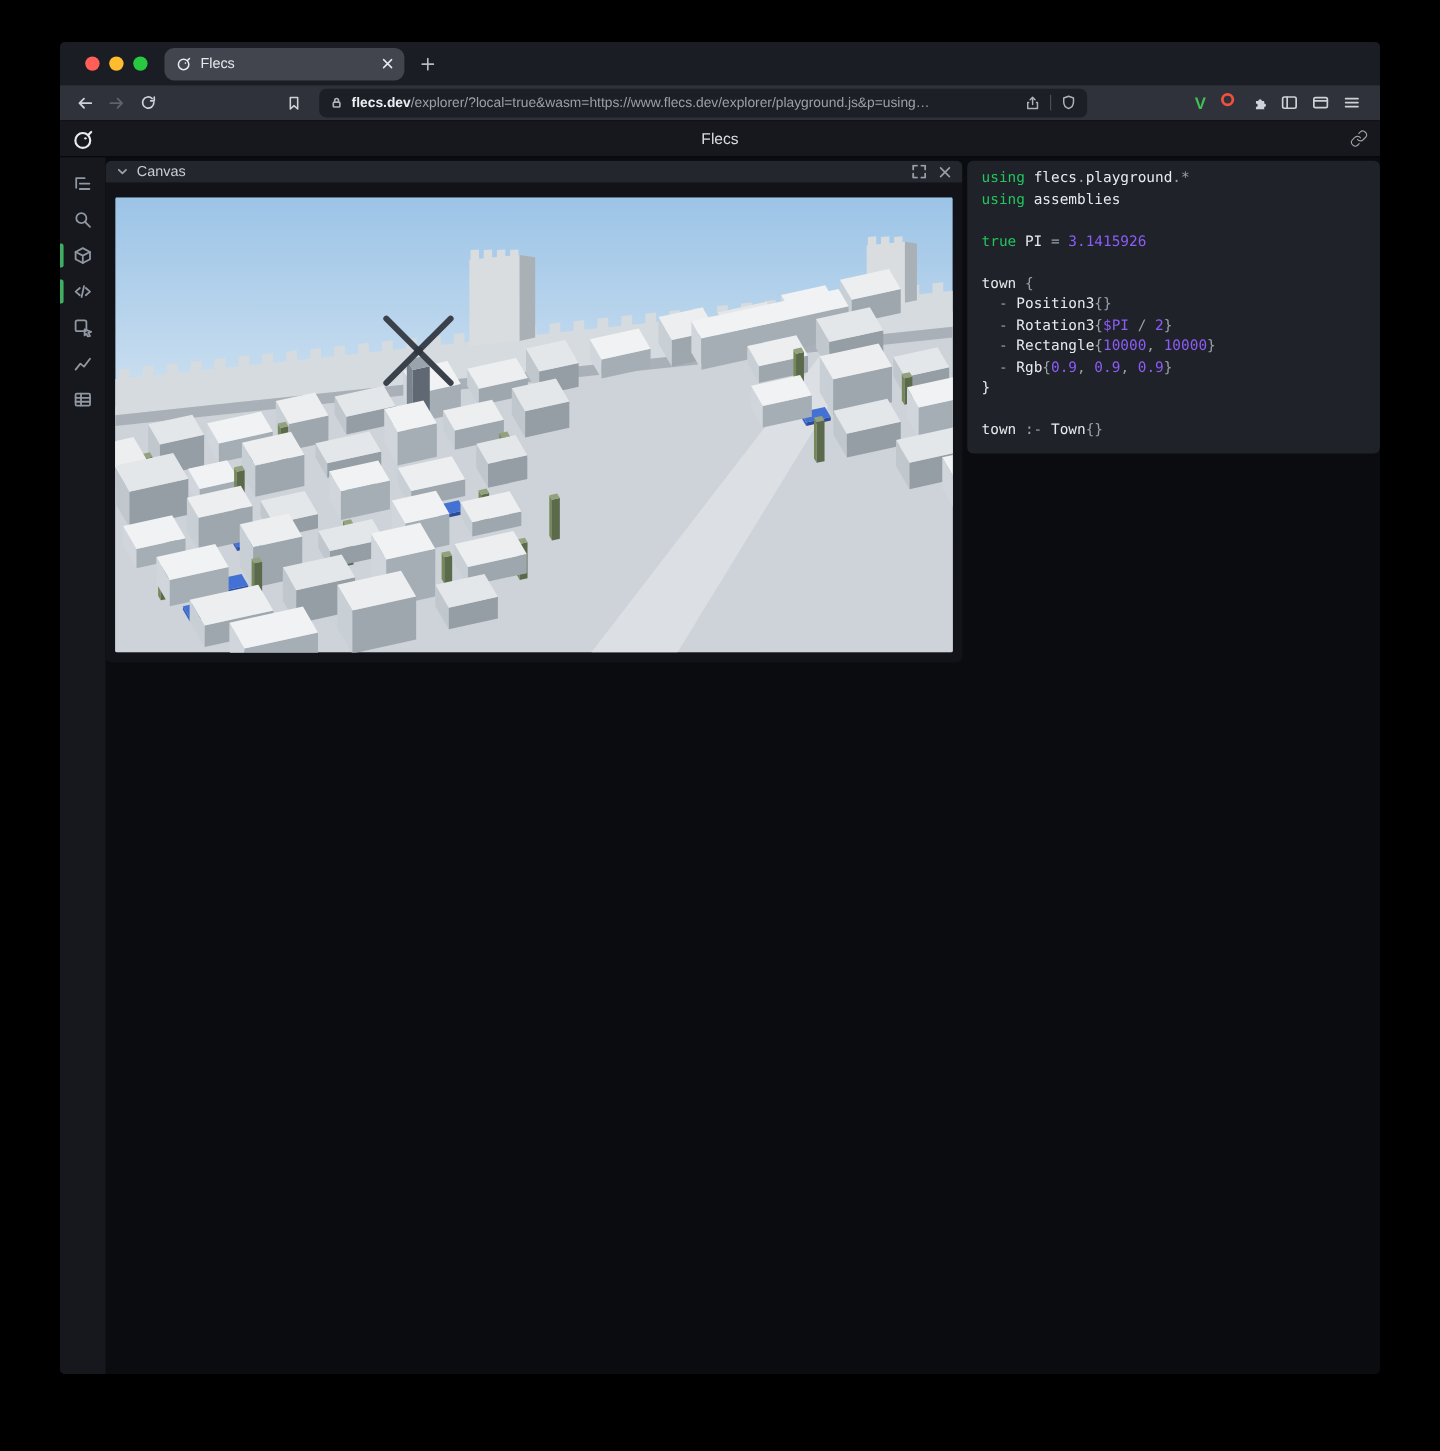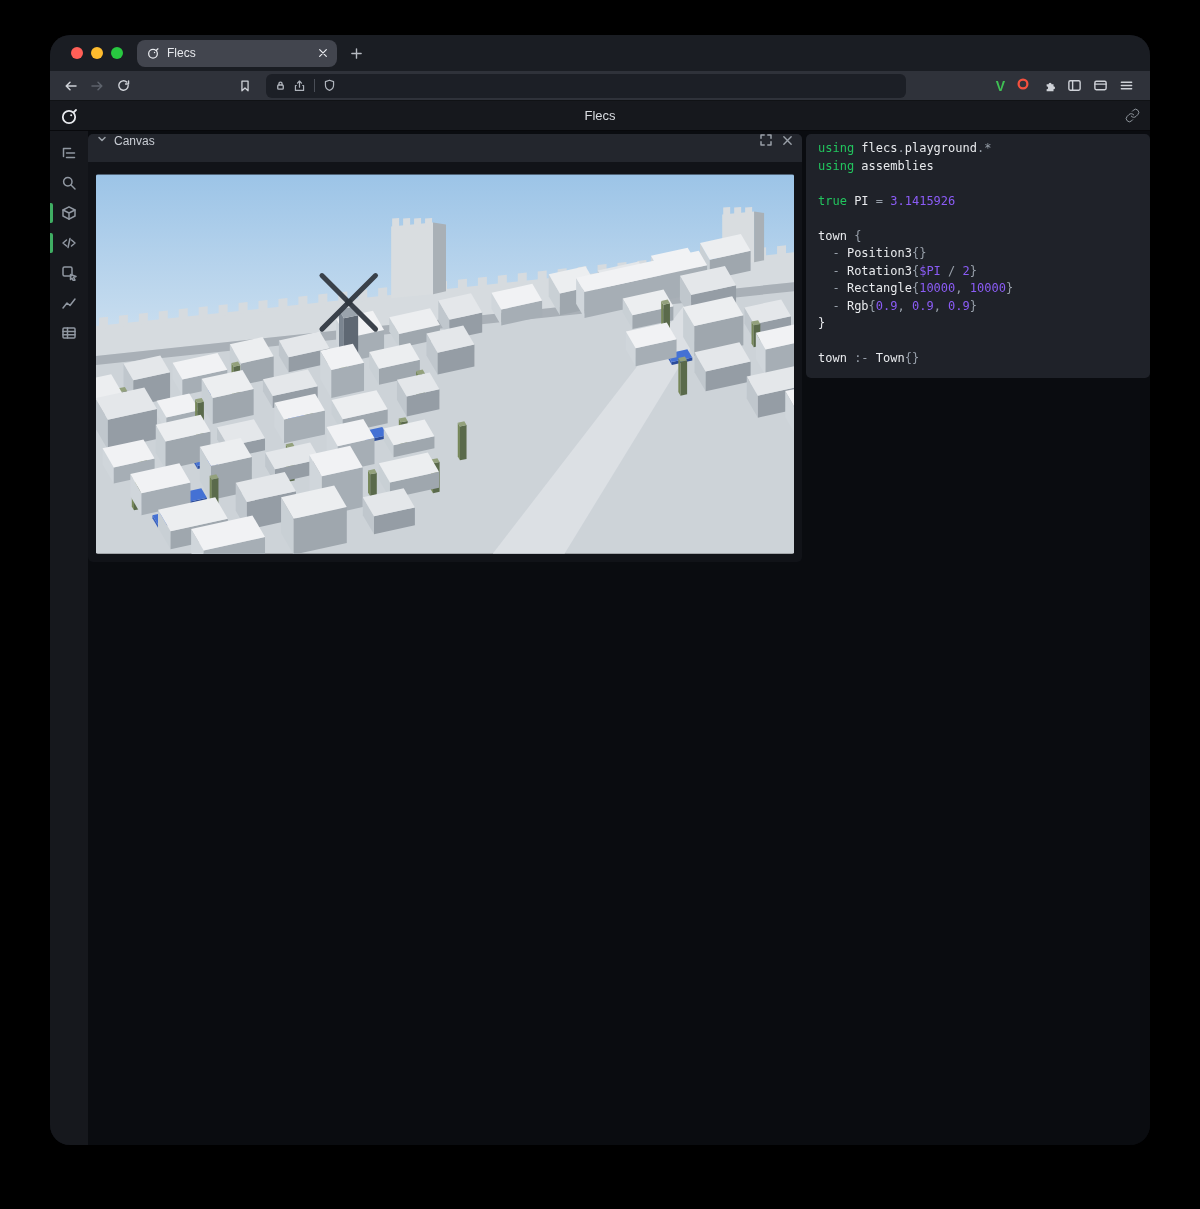--- a/index.html
+++ b/index.html
@@ -1,17 +1,17 @@
 <!DOCTYPE html>
 <html><head>
 <meta charset="utf-8">
 <style>
 *{box-sizing:border-box;margin:0;padding:0}
 html,body{width:1200px;height:1209px;background:#000;font-family:"Liberation Sans",sans-serif}
-.window{position:absolute;left:50px;top:35px;width:1100px;height:1110px;background:#0a0c10;border-radius:20px;overflow:hidden;box-shadow:0 22px 70px rgba(0,0,0,.85)}
+.window{position:absolute;left:50px;top:35px;width:1100px;height:1110px;background:#0a0c10;border-radius:4px;overflow:hidden;box-shadow:0 22px 70px rgba(0,0,0,.85)}
 .tabbar{height:36px;background:#1a1d23;display:flex;align-items:center}
 .lights{display:flex;gap:8px;padding:0 12px 0 21px}
 .light{width:12px;height:12px;border-radius:50%;display:inline-block}
 .l-red{background:#ff5f57}.l-yellow{background:#febc2e}.l-green{background:#28c840}
 .tab{display:flex;align-items:center;gap:7px;background:#42454e;height:27px;border-radius:8px;padding:0 9px;width:200px;margin-left:2px;color:#e7e9ed}
 .tab-title{font-size:12px;flex:1}
 .tab-close,.newtab{color:#b6bac1;display:flex;align-items:center;justify-content:center}
 .newtab{margin-left:13px}
 .navbar{height:30px;background:#2f323a;display:flex;align-items:center;padding:0 8px;border-bottom:1px solid #101215}
 .nav-btn{width:26px;height:24px;display:flex;align-items:center;justify-content:center;color:#ced1d7;border-radius:4px}
@@ -28,21 +28,21 @@
 .page-header{height:30px;background:#16181d;display:flex;align-items:center;position:relative;border-bottom:1px solid #08090c}
 .page-title{position:absolute;left:0;right:0;text-align:center;color:#d9dce1;font-size:13px}
 .logo{margin-left:9px;z-index:1;color:#e8eaee}
 .link-btn{margin-left:auto;margin-right:10px;color:#9aa0a8;z-index:1}
 .main{display:flex;height:1014px;background:#0a0c10}
 .side{width:38px;background:#16181d;padding-top:7px;display:flex;flex-direction:column;align-items:center}
 .side-item{width:38px;height:30px;display:flex;align-items:center;justify-content:center;color:#9097a1;position:relative}
 .side-item.active::before{content:"";position:absolute;left:0;top:5px;width:3px;height:20px;background:#3fae63;border-radius:0 2px 2px 0}
 .content{flex:1;padding-top:3px;display:flex;align-items:flex-start}
 .panel{border-radius:5px;overflow:hidden}
-.panel-header{height:28px;background:#23262d;display:flex;align-items:flex-start;gap:7px;padding:0 9px;color:#9aa0a8}
+.panel-header{height:18px;background:#23262d;display:flex;align-items:center;gap:7px;padding:0 9px;color:#9aa0a8}
 .panel-title{color:#c9cdd4;font-size:12px;flex:1}
 .panel-hicons{display:flex;align-items:center;gap:10px}
 .canvas-panel{width:714px;background:#111318}
 .canvas-body{padding:12px 8px 8px}
 .canvas-body svg{display:block;border-radius:2px}
 .editor-panel{width:344px;margin-left:4px;background:#1f2229}
 .editor-body{padding:6px 12px 10px;font-family:"DejaVu Sans Mono",monospace;font-size:12px;line-height:17.5px}
 .code-line{white-space:pre}
 .c-kw{color:#22c55e}.c-num{color:#8b5cf6}.c-id{color:#e8eaed}.c-pn{color:#98a0aa}
 svg.icon{fill:none;stroke:currentColor;stroke-width:1.5;stroke-linecap:round;stroke-linejoin:round;display:block}
@@ -103,20 +103,21 @@
     <span class="nav-btn bookmark-btn">
       <svg class="icon" width="14" height="14" viewBox="0 0 16 16">
           <path d="M4.5 2.5h7v11L8 10.3l-3.5 3.2z"></path>
         </svg>
     </span>
     <div class="urlbar">
       <svg class="icon" width="11" height="11" viewBox="0 0 12 12">
           <rect x="3" y="5.5" width="6" height="4.5" rx="1"></rect>
           <path d="M4.3 5.5V4a1.7 1.7 0 0 1 3.4 0v1.5"></path>
         </svg>
+      <span class="url-text"><b>flecs.dev</b><span>/explorer/?local=true&amp;wasm=https://www.flecs.dev/explorer/playground.js&amp;p=using…</span></span>
       <span class="url-actions">
         <svg class="icon" width="13" height="13" viewBox="0 0 16 16">
             <path d="M8 10V2.8M5.5 5 8 2.5 10.5 5M4 8H3v6h10V8h-1"></path>
           </svg>
         <span class="divider"></span>
         <svg class="icon" width="13" height="13" viewBox="0 0 16 16">
             <path d="M8 1.5l5 1.8v4c0 3.6-2.6 5.9-5 6.7-2.4-.8-5-3.1-5-6.7v-4z"></path>
           </svg>
       </span>
     </div>

